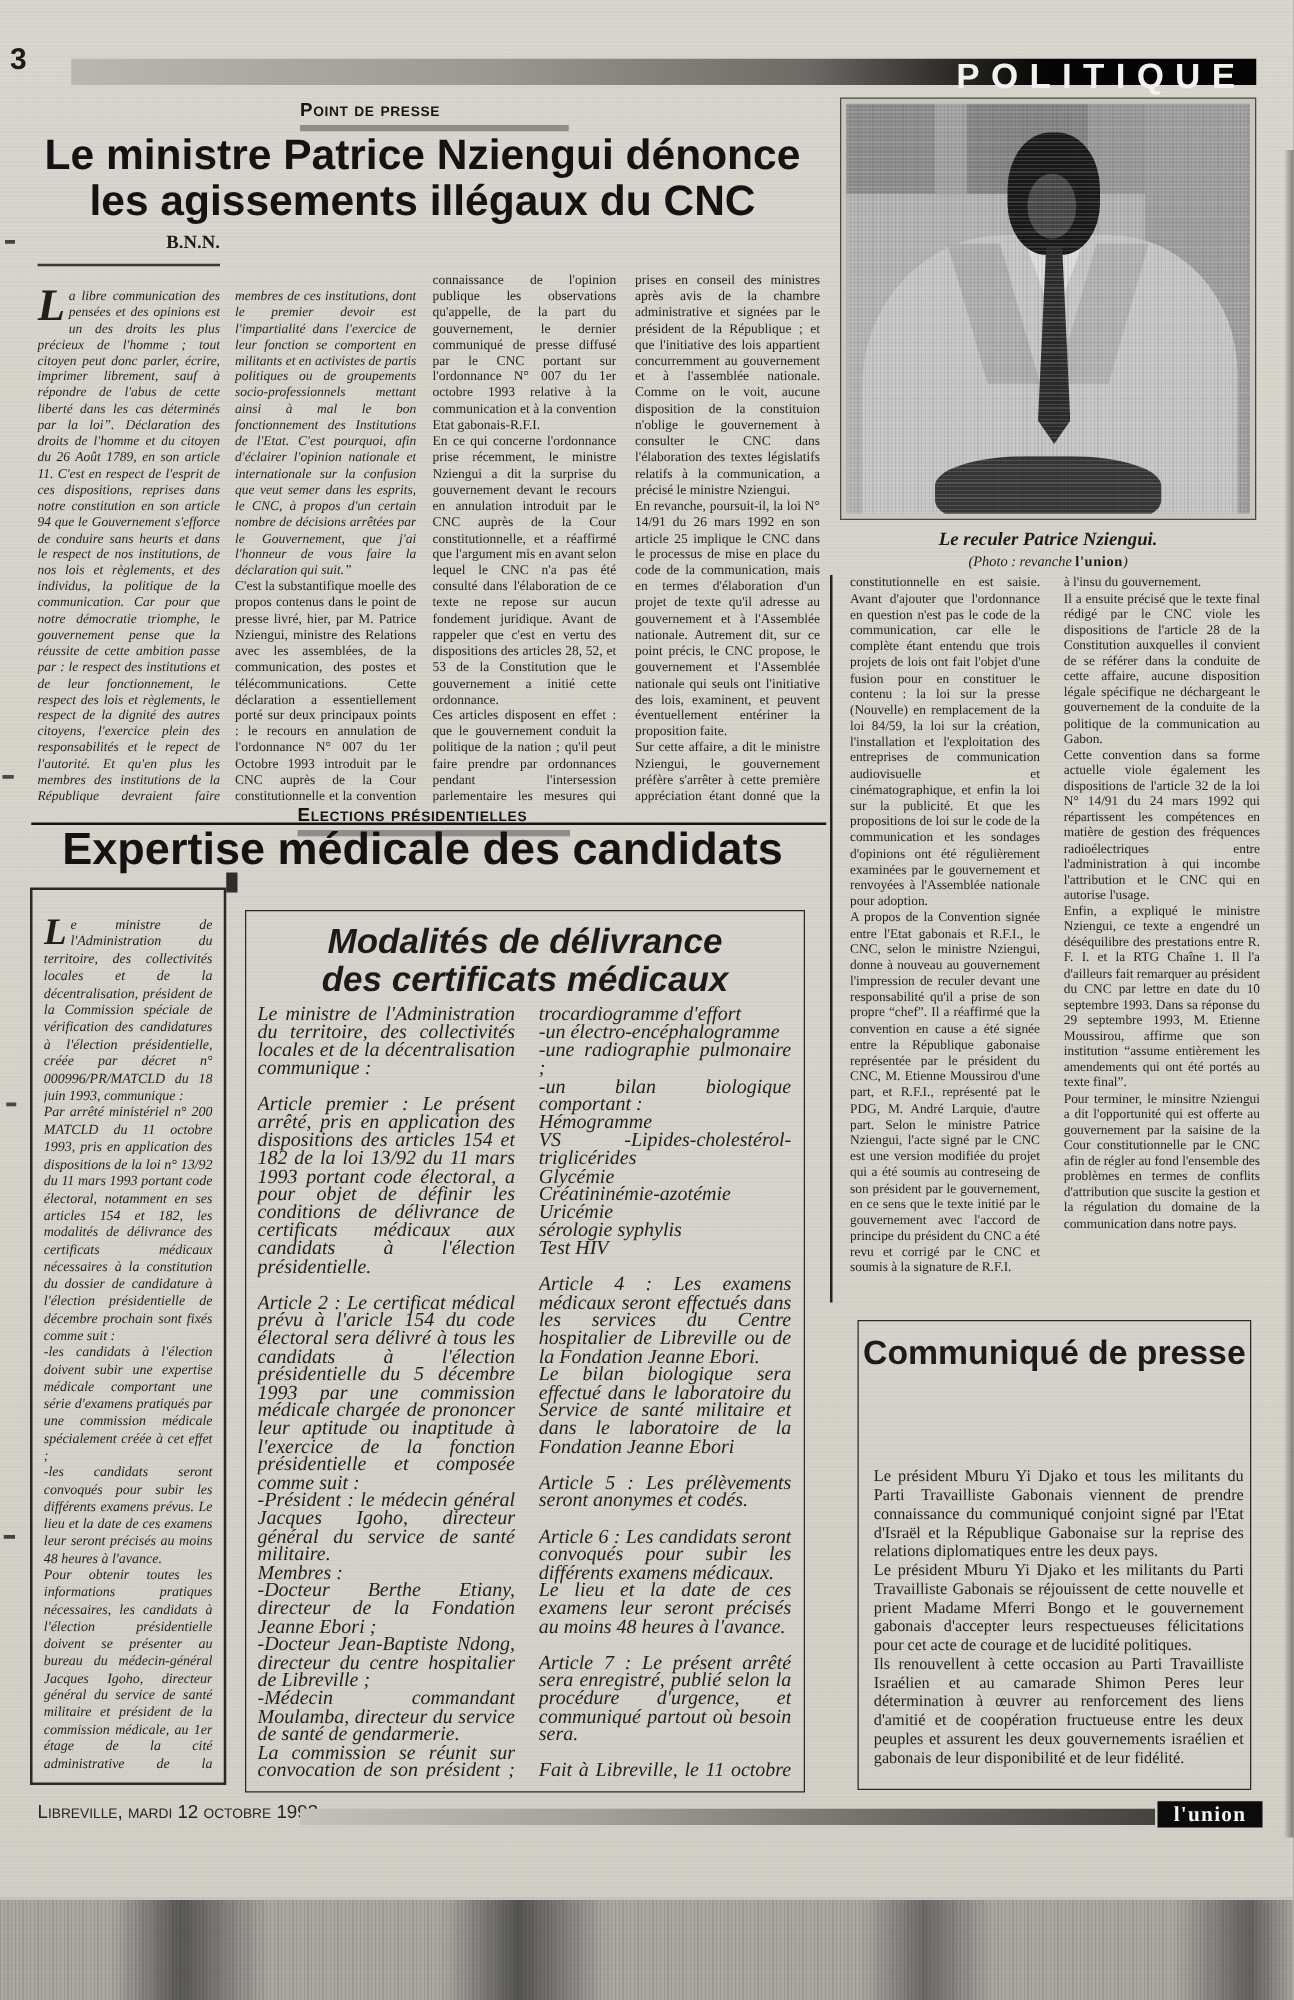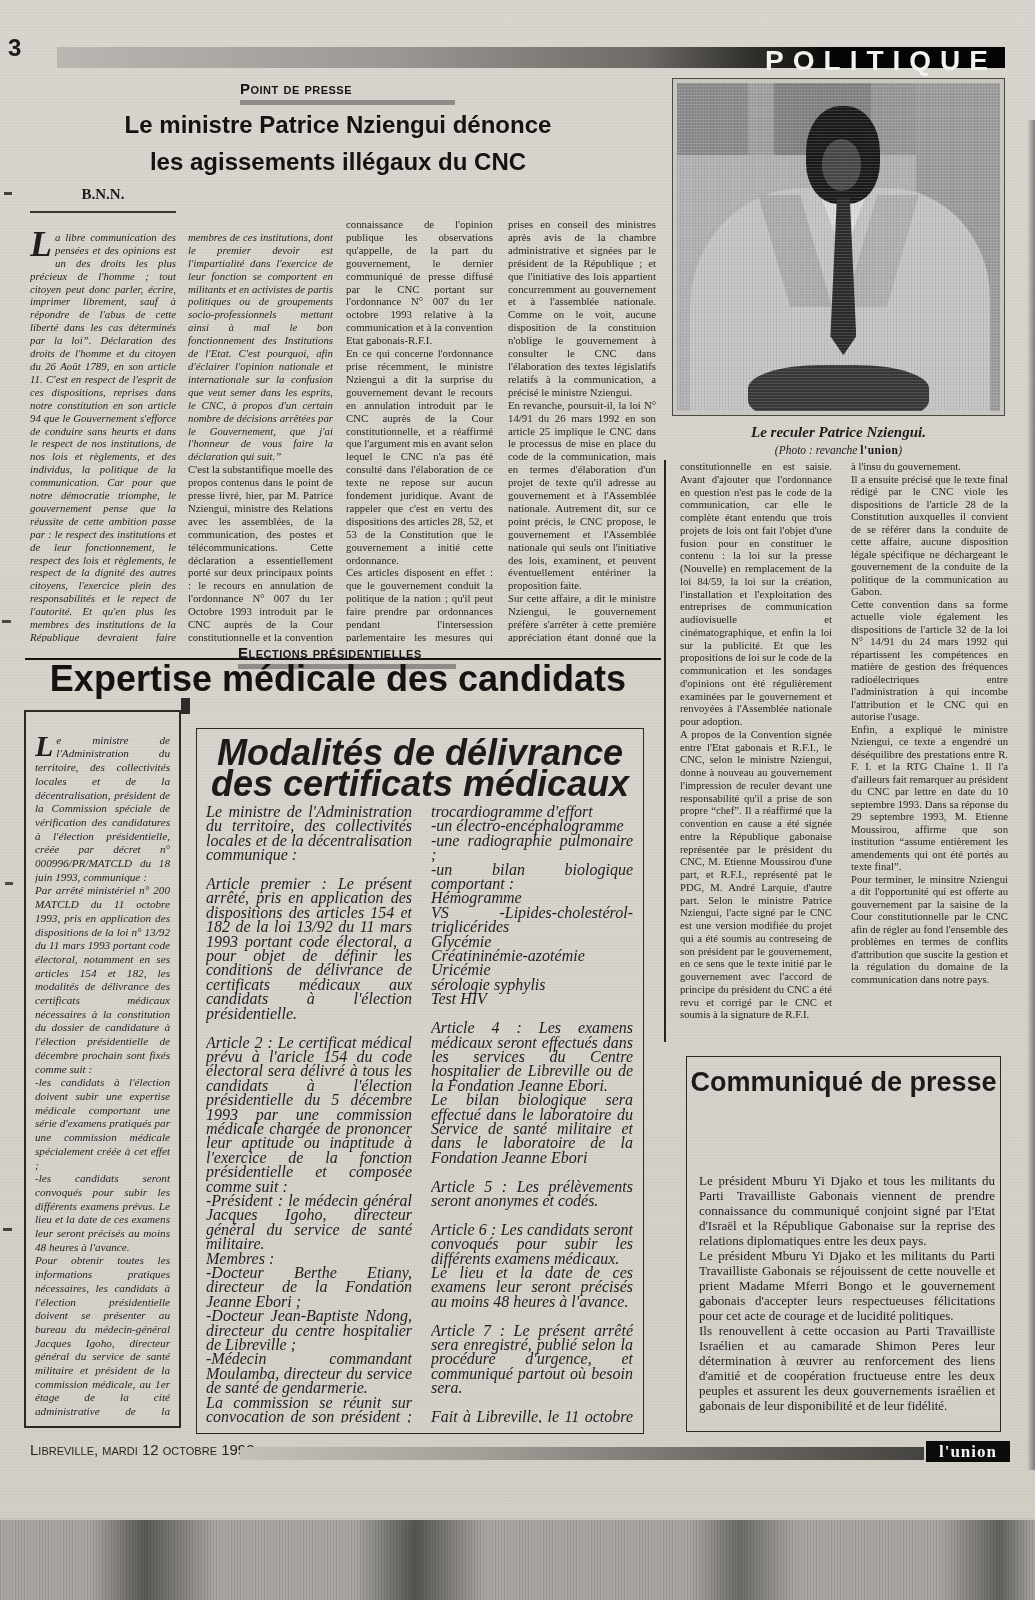--- a/index.html
+++ b/index.html
@@ -13,21 +13,21 @@
   .page-num{left:8px;top:34px;font-size:24px;font-weight:bold;font-family:"Liberation Sans",sans-serif;}
   .banner{left:57px;top:47px;width:948px;height:21px;
         background:linear-gradient(90deg,#bab7b2 0%,#9c9994 35%,#6e6b67 62%,#23221f 76%,#050505 82%,#050505 100%);}
   .banner-title{position:absolute;right:8px;top:-2px;color:#f2f1ed;font-weight:800;font-size:28px;
         letter-spacing:9px;font-family:"Liberation Sans",sans-serif;}
   .kicker{text-align:left;font-family:"Liberation Sans",sans-serif;}
   .kicker-text{display:block;font-weight:800;font-size:15px;letter-spacing:.5px;font-variant:small-caps;color:#161514;}
   .kicker-bar{display:block;height:5px;background:#8f8d89;margin-top:3px;}
   .headline{font-family:"Liberation Sans",sans-serif;font-weight:800;text-align:center;
         white-space:pre-line;color:#141312;}
-  .byline{left:30px;top:186px;width:146px;text-align:center;font-weight:bold;font-size:15px;
+  .byline{left:30px;top:186px;width:146px;text-align:right;font-weight:bold;font-size:15px;
         border-bottom:2px solid #3a3835;padding-bottom:8px;}
   .col{text-align:justify;white-space:pre-line;overflow:hidden;color:#201f1c;}
   .b1{font-size:10.8px;line-height:12.9px;}
   .ital{font-style:italic;}
   .dropcap{float:left;font-size:36px;line-height:26px;font-weight:bold;padding-right:3px;font-style:italic;}
   .hr1{left:25px;top:658px;width:636px;height:2px;background:#161514;}
   .vrule{left:664px;top:460px;width:2px;height:582px;background:#242320;}
   
   .photo-frame{left:672px;top:78px;width:333px;height:338px;border:1px solid #4a4845;background:#c9c6bf;padding:4px;box-sizing:border-box;}
   .photo{position:relative;width:100%;height:100%;overflow:hidden;background:#b7b4ad;filter:grayscale(1) contrast(.95);}
@@ -49,21 +49,21 @@
   .caption{left:672px;top:424px;width:333px;text-align:center;font-style:italic;font-weight:bold;font-size:15px;}
   .credit{left:672px;top:444px;width:333px;text-align:center;font-style:italic;font-size:11.5px;}
   .credit b{font-style:normal;font-weight:800;letter-spacing:.5px;}
   
   .box{border:2px solid #2a2926;box-sizing:border-box;background:rgba(255,255,255,.04);}
   .ebox{left:24px;top:710px;width:157px;height:718px;padding:8px 9px;}
   .ebox .col{font-size:11.2px;line-height:13.7px;}
   .mark{left:181px;top:698px;width:9px;height:16px;background:#111;}
   .mbox{left:196px;top:728px;width:448px;height:706px;border-width:1.5px;}
   .mtitle{left:0;top:8px;width:100%;text-align:center;font-family:"Liberation Sans",sans-serif;
-        font-weight:800;font-style:italic;font-size:36px;line-height:31px;white-space:pre-line;}
+        font-weight:800;font-style:italic;font-size:28px;line-height:31px;white-space:pre-line;}
   .mcolA{left:9px;top:76px;width:206px;height:618px;}
   .mcolB{left:234px;top:76px;width:202px;height:618px;}
   .mcol{font-size:16px;line-height:14.4px;}
   .cbox{left:686px;top:1056px;width:315px;height:376px;border-width:1.5px;}
   .ctitle{left:0;top:10px;width:100%;text-align:center;font-family:"Liberation Sans",sans-serif;font-weight:800;font-size:27px;}
   .csub{left:0;top:46px;width:100%;text-align:center;font-family:"Liberation Sans",sans-serif;font-weight:bold;
         font-size:16.5px;line-height:21px;white-space:pre-line;}
   .cbody{left:12px;top:116px;width:296px;height:248px;font-size:13px;line-height:15px;}
   
   .fdate{left:30px;top:1441px;font-variant:small-caps;font-family:"Liberation Sans",sans-serif;font-size:15px;color:#262522;}
@@ -89,21 +89,21 @@
 
   <div class="abs page-num">3</div>
   <div class="abs banner">
     <span class="banner-title">POLITIQUE</span>
   </div>
 
   <div class="abs kicker" style="left:240px;top:80px;width:215px;">
     <span class="kicker-text">Point de presse</span>
     <span class="kicker-bar"></span>
   </div>
-  <div class="abs headline" style="left:25px;top:106px;width:626px;font-size:24px;line-height:37px;">Le ministre Patrice Nziengui dénonce
+  <div class="abs headline" style="left:25px;top:106px;width:626px;font-size:34px;line-height:37px;">Le ministre Patrice Nziengui dénonce
 les agissements illégaux du CNC</div>
   <div class="abs byline">B.N.N.</div>
 
   <div class="abs col b1 ital" style="left:30px;top:218px;width:146px;height:424px;">
     <span class="dropcap">L</span><span>a libre communication des pensées et des opinions est un des droits les plus précieux de l'homme ; tout citoyen peut donc parler, écrire, imprimer librement, sauf à répondre de l'abus de cette liberté dans les cas déterminés par la loi”. Déclaration des droits de l'homme et du citoyen du 26 Août 1789, en son article 11. C'est en respect de l'esprit de ces dispositions, reprises dans notre constitution en son article 94 que le Gouvernement s'efforce de conduire sans heurts et dans le respect de nos institutions, de nos lois et règlements, et des individus, la politique de la communication. Car pour que notre démocratie triomphe, le gouvernement pense que la réussite de cette ambition passe par : le respect des institutions et de leur fonctionnement, le respect des lois et règlements, le respect de la dignité des autres citoyens, l'exercice plein des responsabilités et le repect de l'autorité. Et qu'en plus les membres des institutions de la République devraient faire preuve, en toutes circonstances, du devoir de réserve que leur imposent leurs charges. Malheureusement, il y a lieu de relever que bon nombre de</span>
   </div>
   <div class="abs col b1" style="left:188px;top:218px;width:145px;height:424px;">
     <span class="ital">membres de ces institutions, dont le premier devoir est l'impartialité dans l'exercice de leur fonction se comportent en militants et en activistes de partis politiques ou de groupements socio-professionnels mettant ainsi à mal le bon fonctionnement des Institutions de l'Etat. C'est pourquoi, afin d'éclairer l'opinion nationale et internationale sur la confusion que veut semer dans les esprits, le CNC, à propos d'un certain nombre de décisions arrêtées par le Gouvernement, que j'ai l'honneur de vous faire la déclaration qui suit.”</span>
     <span>C'est la substantifique moelle des propos contenus dans le point de presse livré, hier, par M. Patrice Nziengui, ministre des Relations avec les assemblées, de la communication, des postes et télécommunications. Cette déclaration a essentiellement porté sur deux principaux points : le recours en annulation de l'ordonnance N° 007 du 1er Octobre 1993 introduit par le CNC auprès de la Cour constitutionnelle et la convention signée entre l'Etat gabonais et R.F.I. le 27 Août dernier.
 Il a été surtout question pour le ministre Patrice Nziengui, de porter à la</span>

